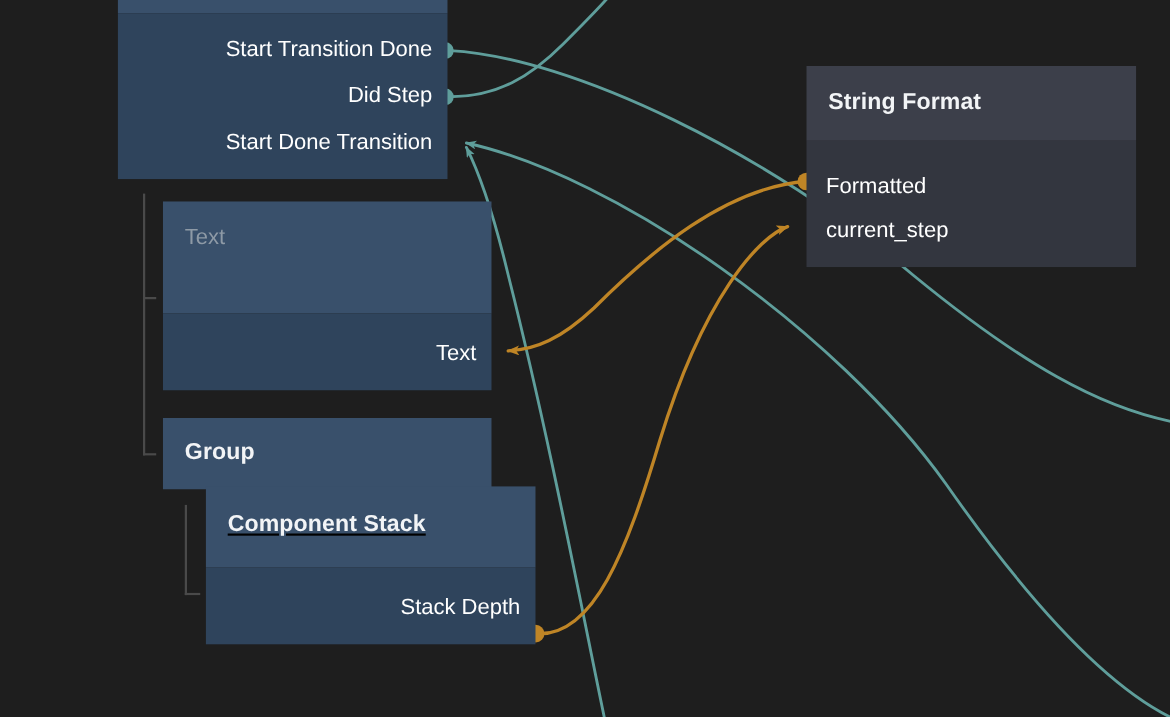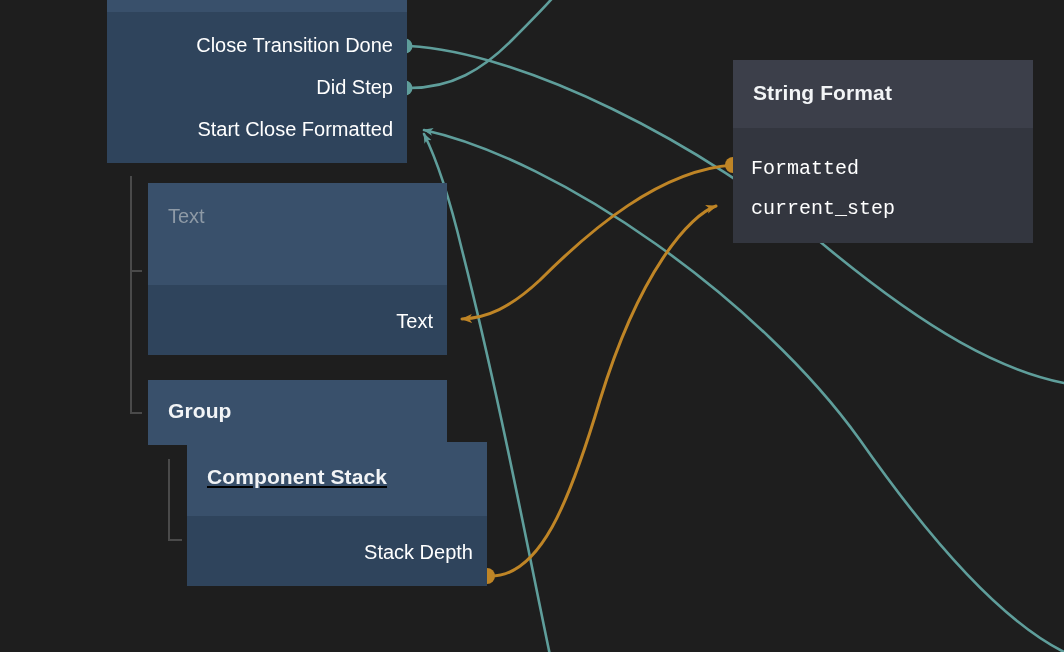--- a/index.html
+++ b/index.html
@@ -120,23 +120,23 @@
   <div class="tree-line tree-v" style="left:130px; top:176px; height:238px;"></div>
   <div class="tree-line tree-h" style="left:130px; top:270px; width:12px;"></div>
   <div class="tree-line tree-h" style="left:130px; top:412px; width:12px;"></div>
 
   <div class="tree-line tree-v" style="left:168px; top:459px; height:82px;"></div>
   <div class="tree-line tree-h" style="left:168px; top:539px; width:14px;"></div>
 
   <div class="node blue" style="left:107px; top:-12px; width:300px; height:175px;">
     <div class="node-header" style="height:24px;"></div>
     <div class="node-body" style="height:151px; position:relative;">
-      <div class="port-row right" style="top:23px;">Close Transition Done</div>
+      <div class="port-row right" style="top:23px;">Start Transition Done</div>
       <div class="port-row right" style="top:65px;">Did Step</div>
-      <div class="port-row right" style="top:107px;">Start Close Formatted</div>
+      <div class="port-row right" style="top:107px;">Start Done Transition</div>
     </div>
   </div>
 
   <div class="node blue" style="left:148px; top:183px; width:299px; height:172px;">
     <div class="node-header" style="height:102px; padding:22px 0 0 20px;">
       <div class="node-subtitle">Text</div>
     </div>
     <div class="node-body" style="height:70px; position:relative;">
       <div class="port-row right" style="top:26px;">Text</div>
     </div>
@@ -154,19 +154,19 @@
     </div>
     <div class="node-body" style="height:70px; position:relative;">
       <div class="port-row right" style="top:26px;">Stack Depth</div>
     </div>
   </div>
 
   <div class="node slate" style="left:733px; top:60px; width:300px; height:183px;">
     <div class="node-header" style="height:68px; padding:22px 16px 0 20px;">
       <div class="node-title">String Format</div>
     </div>
-    <div class="node-body" style="height:115px; position:relative;font-family:Liberation Mono, monospace;">
+    <div class="node-body" style="height:115px; position:relative;">
       <div class="port-row left" style="top:31px;">Formatted</div>
       <div class="port-row left" style="top:71px;">current_step</div>
     </div>
   </div>
 
 </div>
 
 </body></html>

